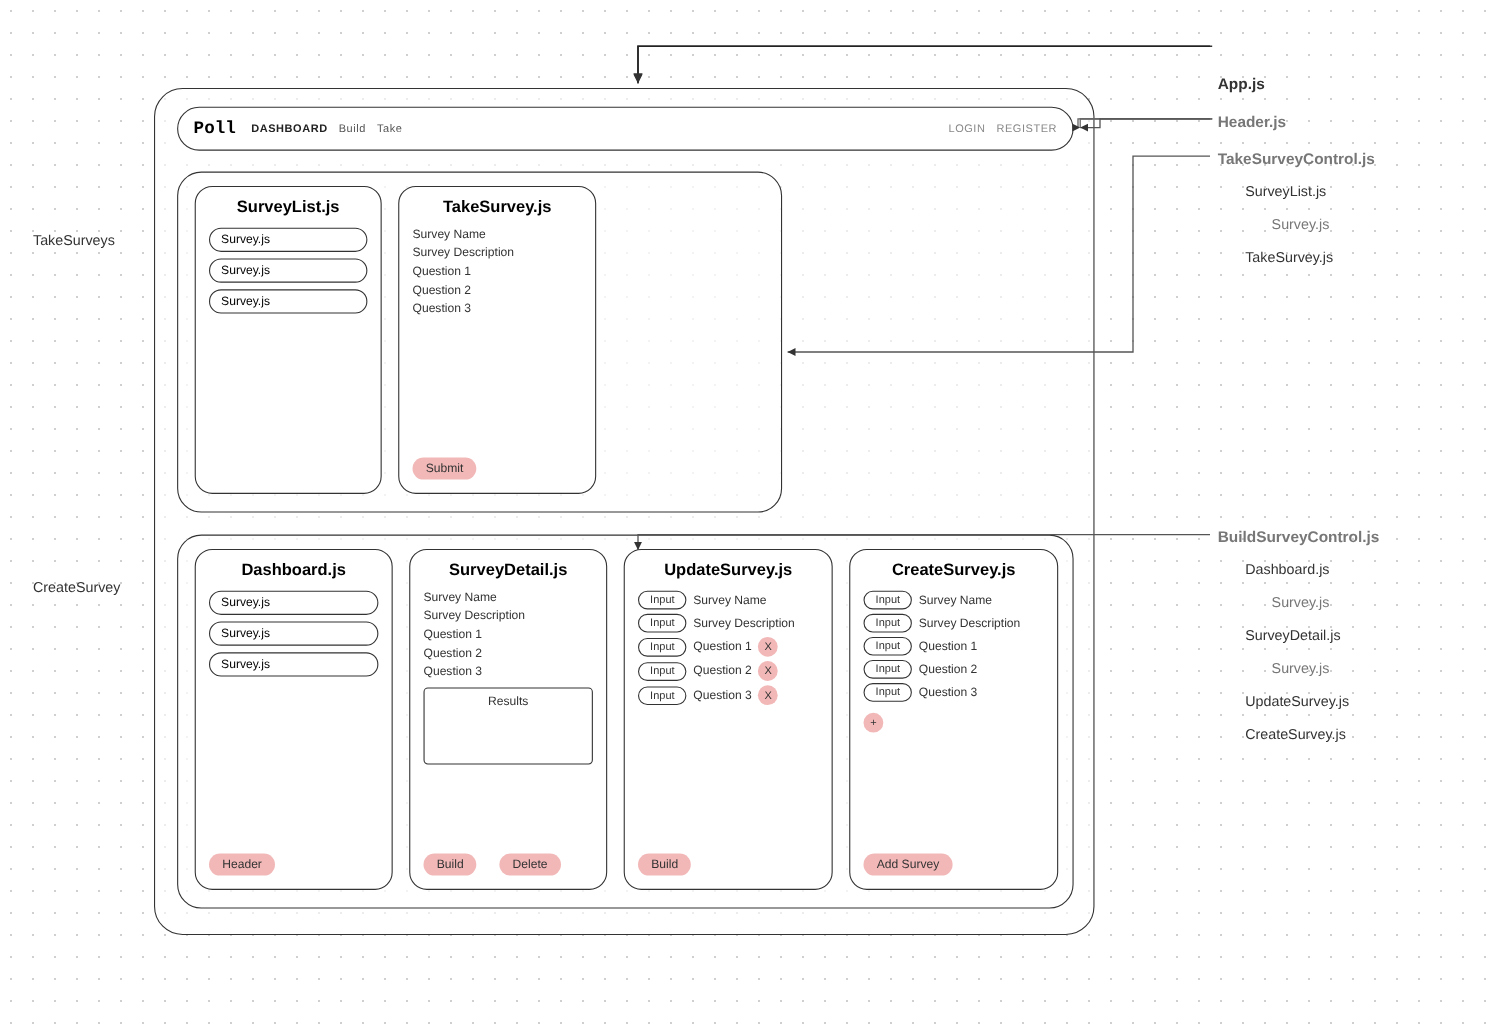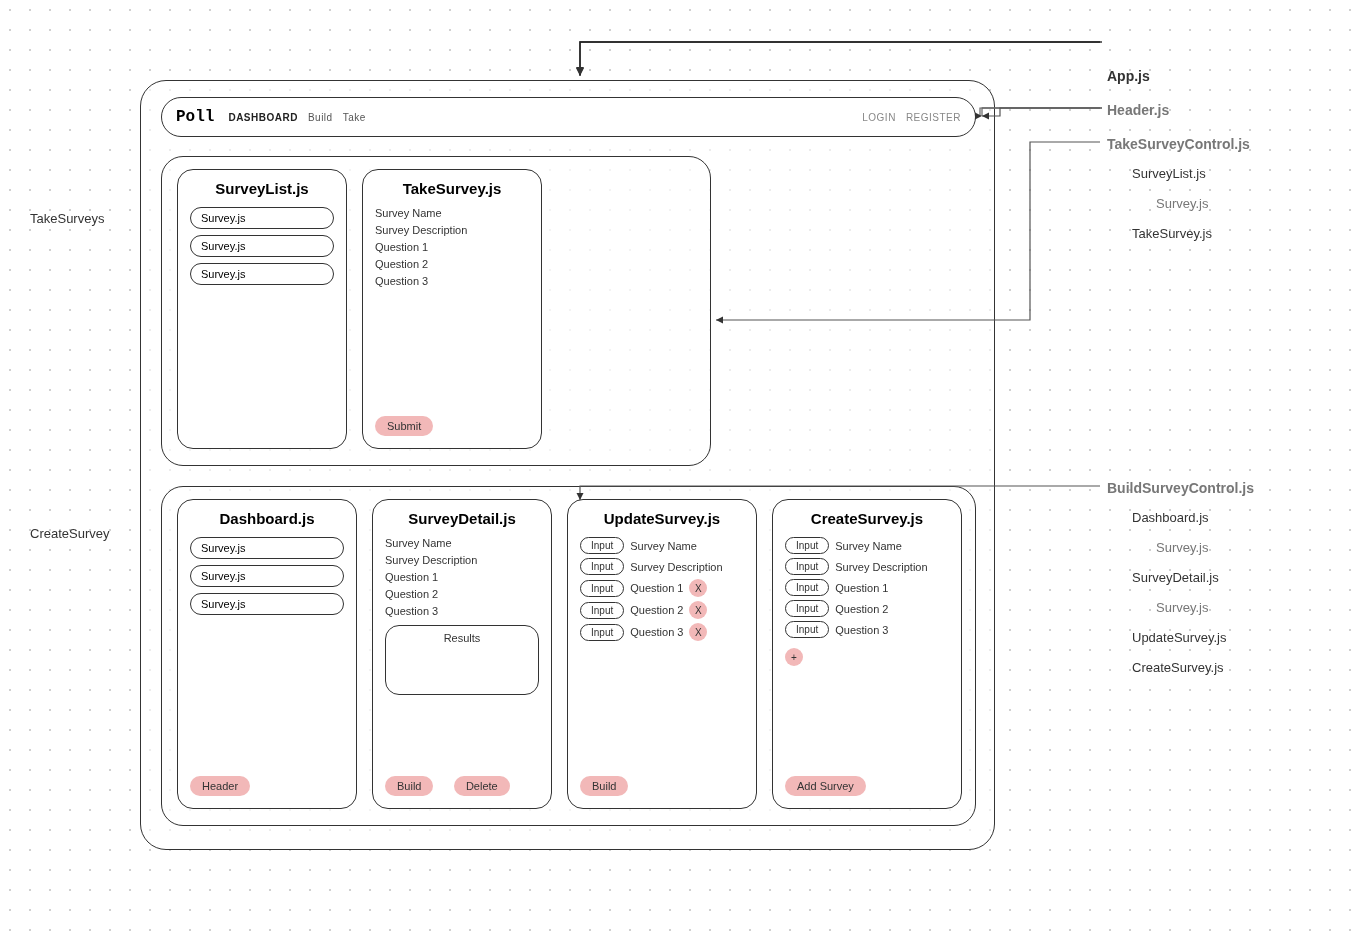--- a/index.html
+++ b/index.html
@@ -95,21 +95,21 @@
   border: 1px solid #333;
   border-radius: 10px;
   padding: 2px 10px;
   font-size: 10px;
   margin-right: 6px;
 }
 .inline-row { display: flex; align-items: center; margin: 4px 0; font-size: 11px; }
 
 .results-box {
   border: 1px solid #333;
-  border-radius: 14px;
+  border-radius: 4px;
   padding: 6px 10px;
   margin-top: 8px;
   height: 70px;
   font-size: 11px;
   text-align: center;
 }
 
 .footer-actions {
   position: absolute;
   bottom: 12px; left: 12px;

